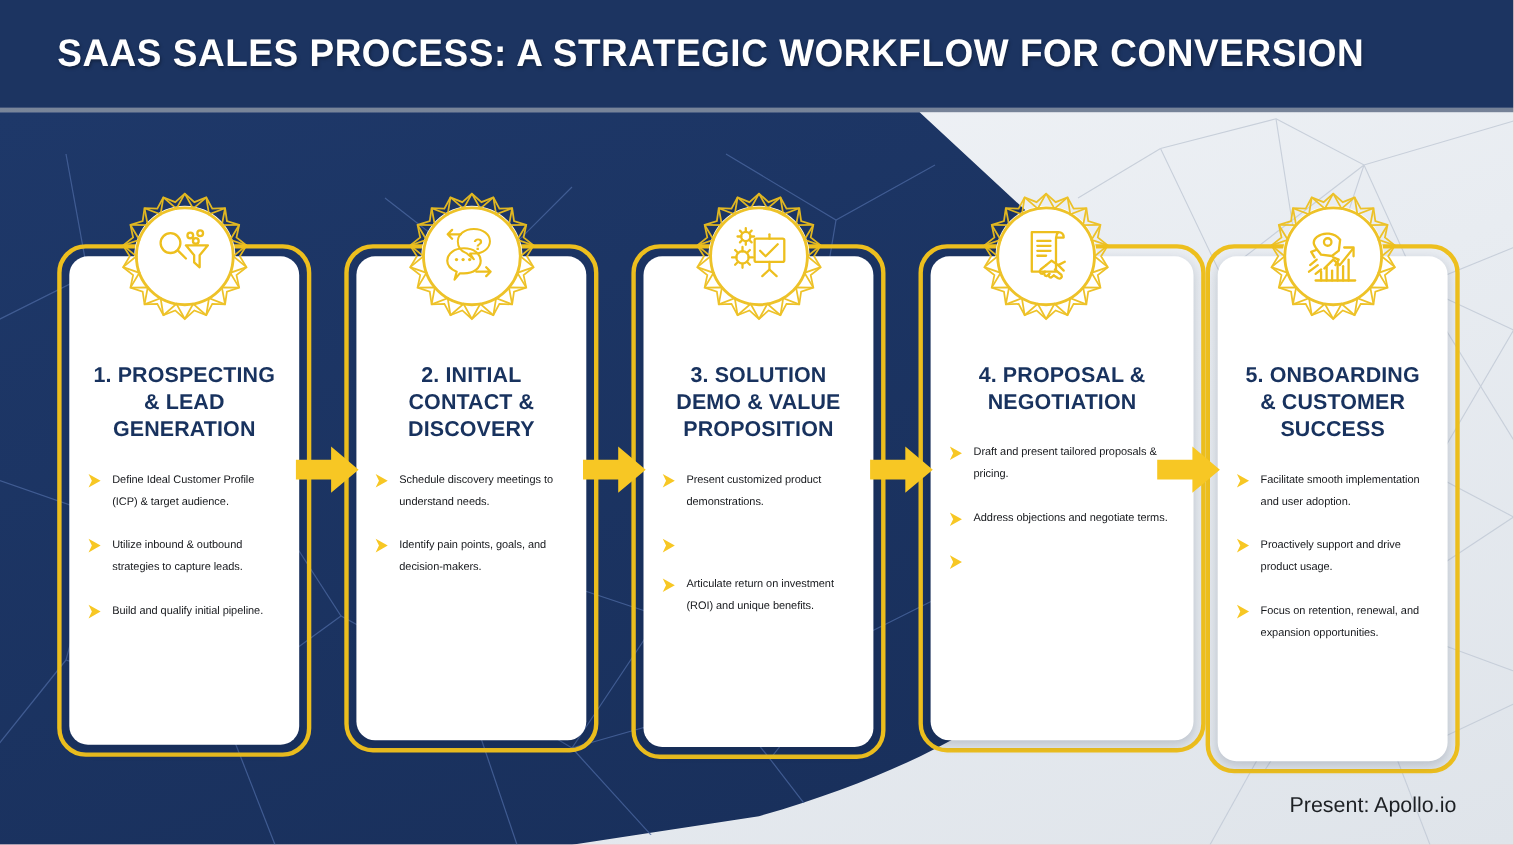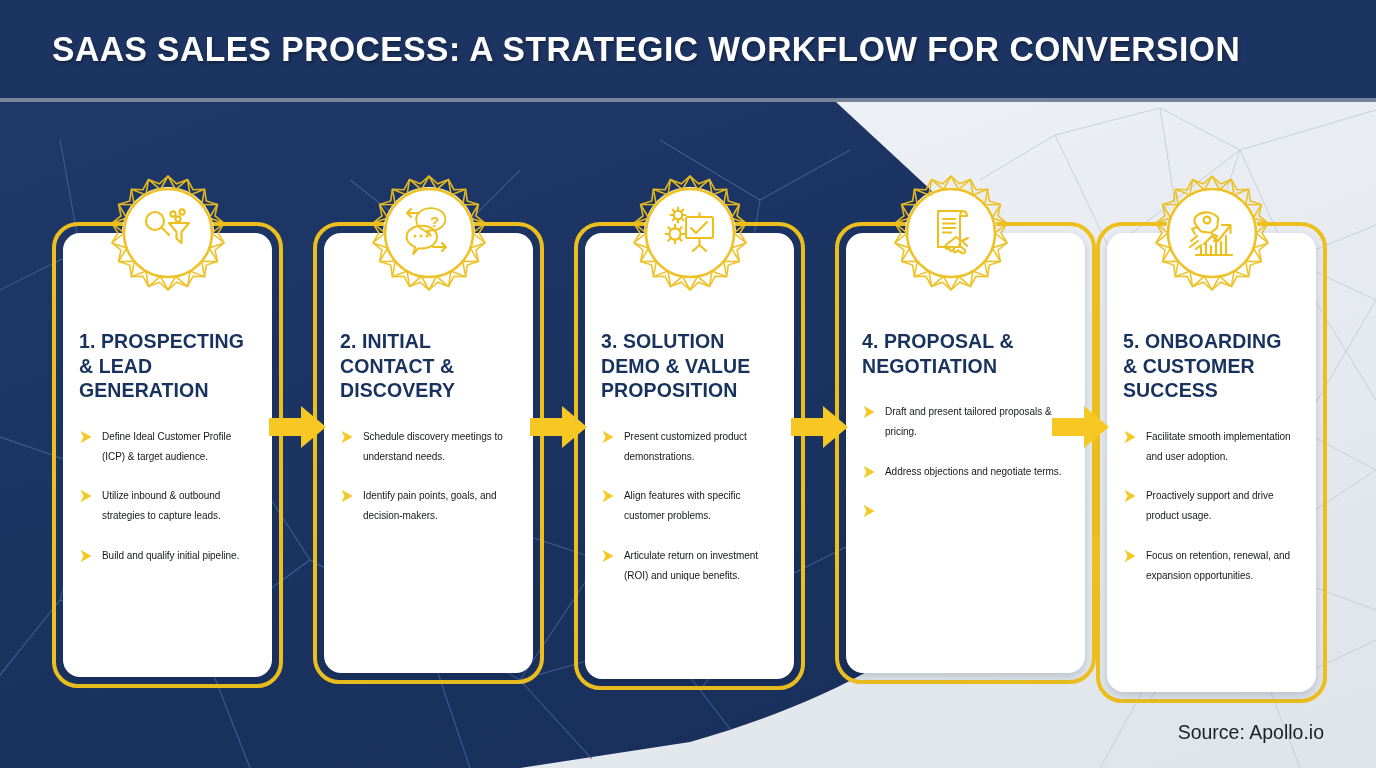--- a/index.html
+++ b/index.html
@@ -56,21 +56,21 @@
   .card-inner{
     position:absolute;left:0;right:0;top:0;bottom:0;
     padding:14px 16px 10px 16px;
     box-sizing:border-box;
   }
   .card-title{
     color:#18325e;
     font-weight:bold;
     font-size:19.5px;
     line-height:24.5px;
-    text-align:left;
+    text-align:center;
     letter-spacing:.1px;
     margin-top:82px;
   }
   .bullets{margin-top:24px;}
   .bullet{
     display:flex;
     align-items:flex-start;
     margin-bottom:19px;
   }
   .bullet-arrow{
@@ -316,21 +316,20 @@
               <div class="bullet">
                 <span class="bullet-arrow"><svg viewBox="0 0 14 14">
                     <path d="M1.5 0.8 L12.5 7 L1.5 13.2 L4.5 7 Z" fill="#f7c724"></path>
                   </svg></span>
                 <span class="bullet-text">Present customized product demonstrations.</span>
               </div>
               <div class="bullet">
                 <span class="bullet-arrow"><svg viewBox="0 0 14 14">
                     <path d="M1.5 0.8 L12.5 7 L1.5 13.2 L4.5 7 Z" fill="#f7c724"></path>
                   </svg></span>
-                <span class="bullet-text">Align features with specific customer problems.</span>
               </div>
               <div class="bullet">
                 <span class="bullet-arrow"><svg viewBox="0 0 14 14">
                     <path d="M1.5 0.8 L12.5 7 L1.5 13.2 L4.5 7 Z" fill="#f7c724"></path>
                   </svg></span>
                 <span class="bullet-text">Articulate return on investment (ROI) and unique benefits.</span>
               </div>
             </div>
           </div>
         </div>
@@ -533,15 +532,15 @@
           <path d="M2 16 L34 16 L34 4 L59 25 L34 46 L34 34 L2 34 Z" fill="#f7c724"></path>
         </svg>
       </div>
       <div class="connector" style="left: 1050px; top: 402px;">
         <svg width="62" height="50" viewBox="0 0 62 50">
           <path d="M2 16 L34 16 L34 4 L59 25 L34 46 L34 34 L2 34 Z" fill="#f7c724"></path>
         </svg>
       </div>
     </div>
 
-  <div class="source">Source: Apollo.io</div>
+  <div class="source">Present: Apollo.io</div>
 
 </div>
 
 </body></html>

